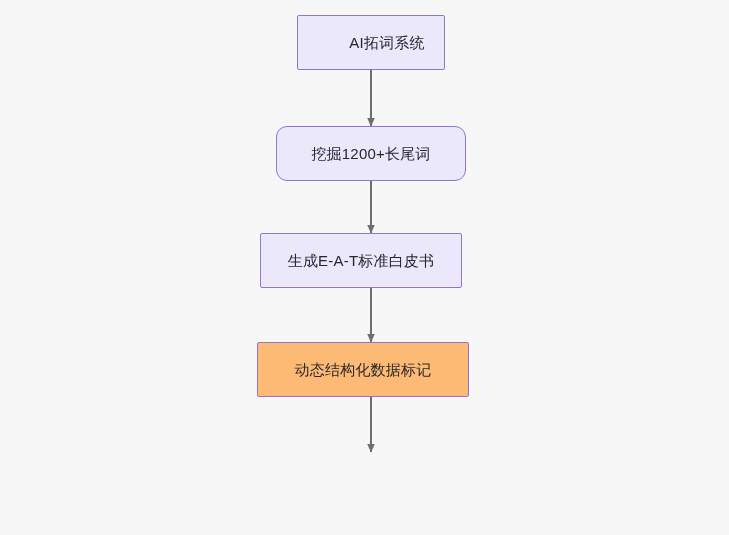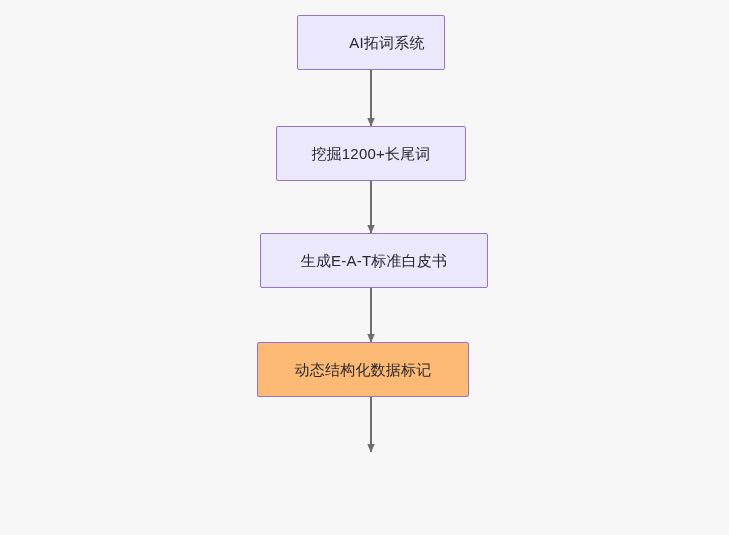--- a/index.html
+++ b/index.html
@@ -62,25 +62,25 @@
         <line x1="371" y1="181" x2="371" y2="233" stroke="#6e6e6e" stroke-width="2" marker-end="url(#arrowhead)"></line>
         <line x1="371" y1="288" x2="371" y2="342" stroke="#6e6e6e" stroke-width="2" marker-end="url(#arrowhead)"></line>
         <line x1="371" y1="397" x2="371" y2="452" stroke="#6e6e6e" stroke-width="2" marker-end="url(#arrowhead)"></line>
       </g>
   </svg>
 
   <div class="node" style="left: 297px; top: 15px; width: 148px; height: 55px; background: rgb(235, 232, 251); border-color: rgb(150, 115, 211); padding-left: 32px;">
     <span class="node-label">AI拓词系统</span>
   </div>
 
-  <div class="node" style="left: 276px; top: 126px; width: 190px; height: 55px; background: rgb(235, 232, 251); border-color: rgb(150, 115, 211);">
+  <div class="node" style="left: 276px; top: 126px; width: 190px; height: 55px; background: rgb(235, 232, 251); border-color: rgb(150, 115, 211); border-radius: 11px;">
     <span class="node-label">挖掘1200+长尾词</span>
   </div>
 
-  <div class="node" style="left: 260px; top: 233px; width: 228px; height: 55px; background: rgb(235, 232, 251); border-color: rgb(150, 115, 211);">
+  <div class="node" style="left: 260px; top: 233px; width: 202px; height: 55px; background: rgb(235, 232, 251); border-color: rgb(150, 115, 211);">
     <span class="node-label">生成E-A-T标准白皮书</span>
   </div>
 
   <div class="node" style="left: 257px; top: 342px; width: 212px; height: 55px; background: #fdba74; border-color: rgb(150, 115, 211);">
     <span class="node-label">动态结构化数据标记</span>
   </div>
 
 
 </div>
 

